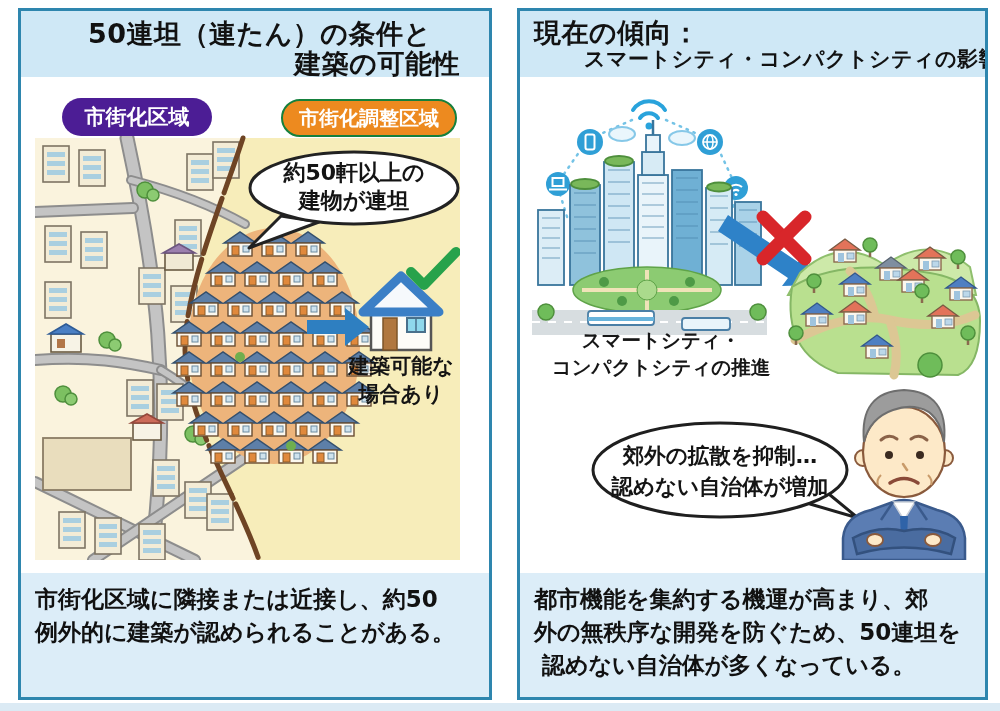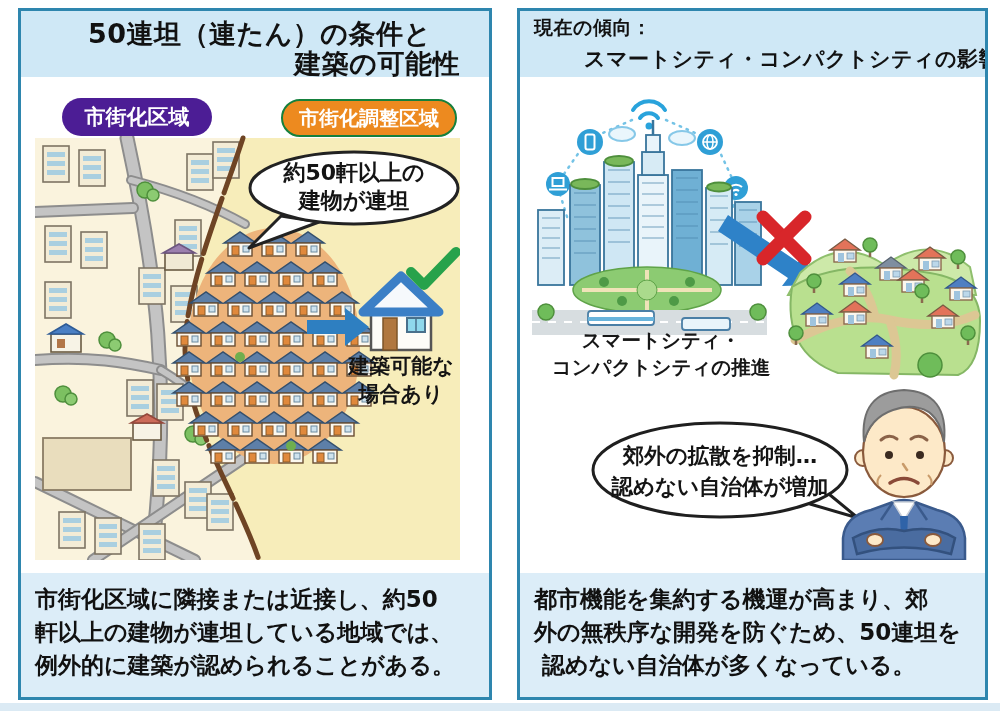--- a/index.html
+++ b/index.html
@@ -182,28 +182,27 @@
       <polyline points="376,144 389,157 421,124" fill="none" stroke="#27a24b" stroke-width="10" stroke-linecap="round" stroke-linejoin="round"></polyline>
       <text x="366" y="245" font-size="21" text-anchor="middle">建築可能な</text>
       <text x="366" y="273" font-size="21" text-anchor="middle">場合あり</text>
     </svg>
 
     <div class="pill pill-blue" style="left:41px;top:87px;width:150px;height:38px;">市街化区域</div>
     <div class="pill pill-orange" style="left:260px;top:88px;width:172px;height:34px;font-size:20px;">市街化調整区域</div>
 
     <div class="note" style="height:124px;">
       <div>市街化区域に隣接または近接し、約50</div>
-      <div>軒以上の建物が連坦している地域では、</div>
       <div>例外的に建築が認められることがある。</div>
     </div>
   </div>
 
   <div class="panel panel-right">
     <div class="header">
-      <div class="title-line" style="left:14px;top:4px;font-size:19px;">現在の傾向：</div>
+      <div class="title-line" style="left:14px;top:4px;font-size:27px;">現在の傾向：</div>
       <div class="title-line" style="left:64px;top:34px;font-size:21px;">スマートシティ・コンパクトシティの影響</div>
     </div>
 
     <svg class="abs" style="left:12px;top:79px;" width="235" height="245" viewBox="0 0 235 245">
 
       <g stroke="#74c3e6" stroke-width="2.5" stroke-dasharray="1.5 6" stroke-linecap="round">
         <line x1="100" y1="30" x2="64" y2="46"></line>
           <line x1="134" y1="30" x2="170" y2="46"></line>
         <line x1="50" y1="58" x2="32" y2="84"></line>
           <line x1="186" y1="58" x2="200" y2="88"></line>

